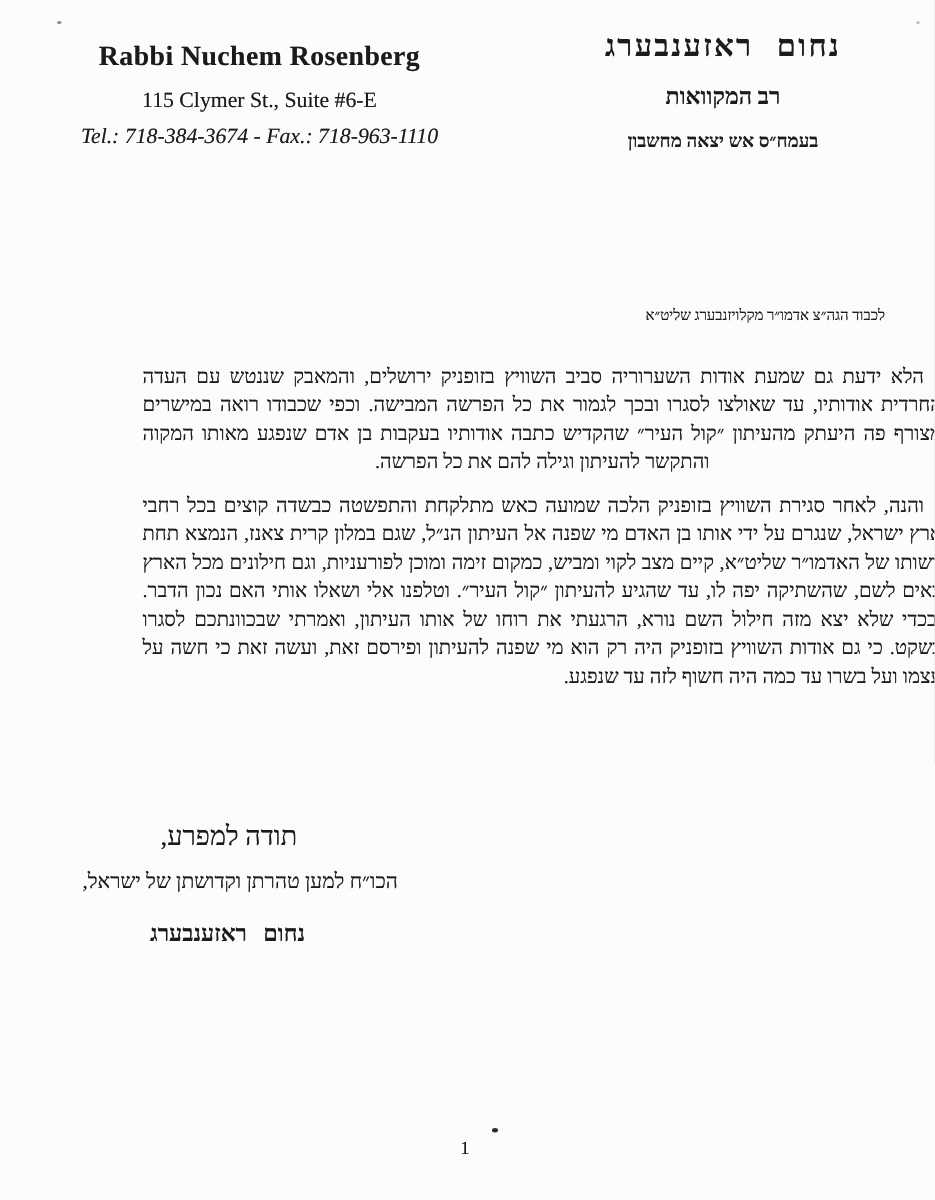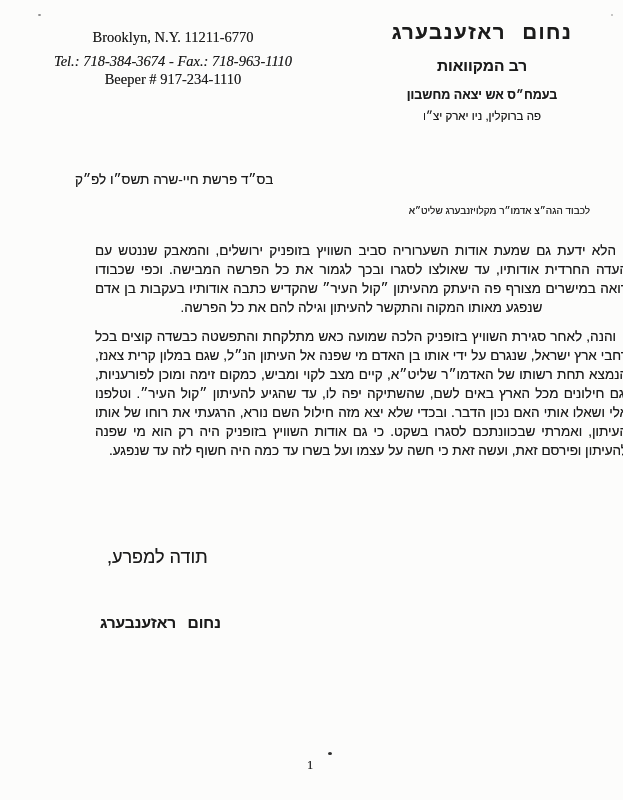--- a/index.html
+++ b/index.html
@@ -6,21 +6,21 @@
   #page {
     position: relative;
     width: 623px;
     height: 800px;
     margin: 0 auto;
     background: #fcfcfb;
     overflow: hidden;
     color: #1b1b1b;
     text-shadow: 0 0 0.4px rgba(20,20,20,0.55);
   }
-  .heb { direction: rtl; font-family: Liberation Sans, sans-serif; }
+  .heb { direction: rtl; font-family: Liberation Serif, serif; }
   .eng { font-family: "Liberation Serif", serif; }
   .abs { position: absolute; }
 
   
   #english-letterhead { left: 28px; top: 28px; width: 290px; text-align: center; }
   .eng-name { font-size: 18.5px; font-weight: bold; letter-spacing: 0.3px; margin-bottom: 9px; }
   .eng-line { font-size: 14.5px; line-height: 18.5px; }
   .eng-tel  { margin-top: 5px; font-style: italic; }
 
   
@@ -53,42 +53,41 @@
   #speck-1 { left: 38px;  top: 14px;  width: 3px; height: 2px; background: #8a8a8a; }
   #speck-2 { left: 611px; top: 14px;  width: 2px; height: 2px; background: #b5b5b3; }
   #speck-3 { left: 328px; top: 752px; width: 4px; height: 3px; background: #2c2c2c; }
 </style>
 </head>
 <body>
 
 <div id="page">
 
   <div id="english-letterhead" class="abs eng">
-    <div class="eng-line">Brooklyn, N.Y. 11211-6770</div>
+    <div class="eng-name">Rabbi Nuchem Rosenberg</div>
+    <div class="eng-line">115 Clymer St., Suite #6-E</div>
     <div class="eng-line eng-tel">Tel.: 718-384-3674 - Fax.: 718-963-1110</div>
-    <div class="eng-line">Beeper # 917-234-1110</div>
   </div>
 
   <div id="hebrew-letterhead" class="abs heb">
     <div class="heb-name">נחום ראזענבערג</div>
     <div class="heb-title">רב המקוואות</div>
     <div class="heb-sub1">בעמח״ס אש יצאה מחשבון</div>
-    <div class="heb-sub2">פה ברוקלין, ניו יארק יצ״ו</div>
   </div>
 
-  <div id="dateline" class="abs heb">בס״ד פרשת חיי-שרה תשס״ו לפ״ק</div>
 
   <div id="salutation" class="abs heb">לכבוד הגה״צ אדמו״ר מקלויזנבערג שליט״א</div>
 
   <div id="body-text" class="abs heb">
     <p class="last-center">הלא ידעת גם שמעת אודות השערוריה סביב השוויץ בזופניק ירושלים, והמאבק שננטש עם העדה החרדית אודותיו, עד שאולצו לסגרו ובכך לגמור את כל הפרשה המבישה. וכפי שכבודו רואה במישרים מצורף פה היעתק מהעיתון ״קול העיר״ שהקדיש כתבה אודותיו בעקבות בן אדם שנפגע מאותו המקוה והתקשר להעיתון וגילה להם את כל הפרשה.</p>
     <p class="last-start">והנה, לאחר סגירת השוויץ בזופניק הלכה שמועה כאש מתלקחת והתפשטה כבשדה קוצים בכל רחבי ארץ ישראל, שנגרם על ידי אותו בן האדם מי שפנה אל העיתון הנ״ל, שגם במלון קרית צאנז, הנמצא תחת רשותו של האדמו״ר שליט״א, קיים מצב לקוי ומביש, כמקום זימה ומוכן לפורעניות, וגם חילונים מכל הארץ באים לשם, שהשתיקה יפה לו, עד שהגיע להעיתון ״קול העיר״. וטלפנו אלי ושאלו אותי האם נכון הדבר. ובכדי שלא יצא מזה חילול השם נורא, הרגעתי את רוחו של אותו העיתון, ואמרתי שבכוונתכם לסגרו בשקט. כי גם אודות השוויץ בזופניק היה רק הוא מי שפנה להעיתון ופירסם זאת, ועשה זאת כי חשה על עצמו ועל בשרו עד כמה היה חשוף לזה עד שנפגע.</p>
   </div>
 
   <div id="thanks" class="abs heb">תודה למפרע,</div>
+  <div id="closing" class="abs heb">הכו״ח למען טהרתן וקדושתן של ישראל,</div>
   <div id="signature" class="abs heb">נחום  ראזענבערג</div>
 
   <div id="page-number" class="abs eng">1</div>
 
   <div id="speck-1" class="speck"></div>
   <div id="speck-2" class="speck"></div>
   <div id="speck-3" class="speck"></div>
 
 </div>
 

